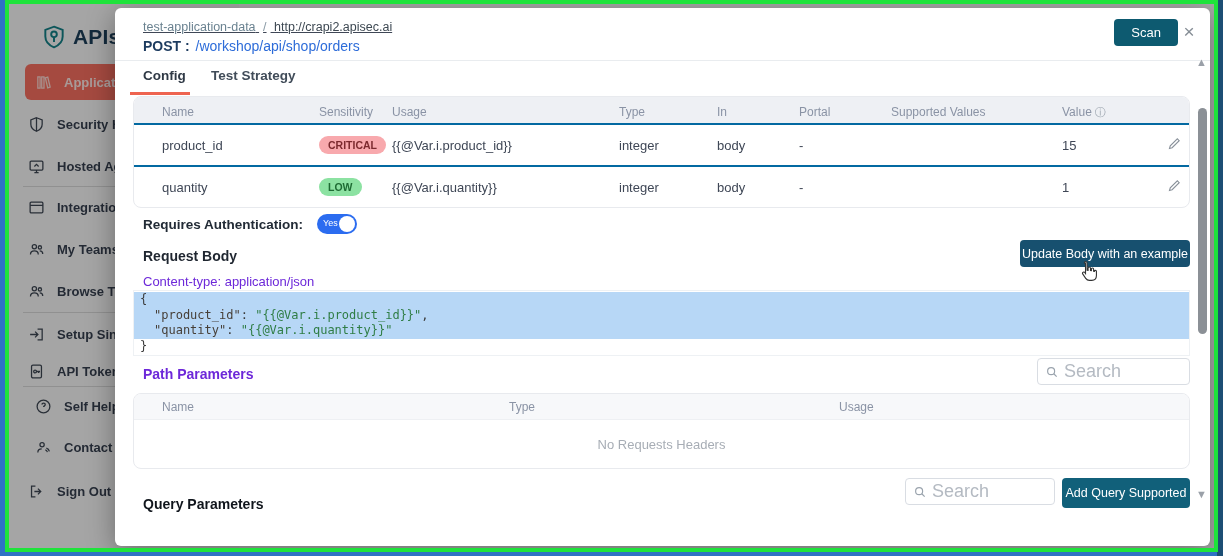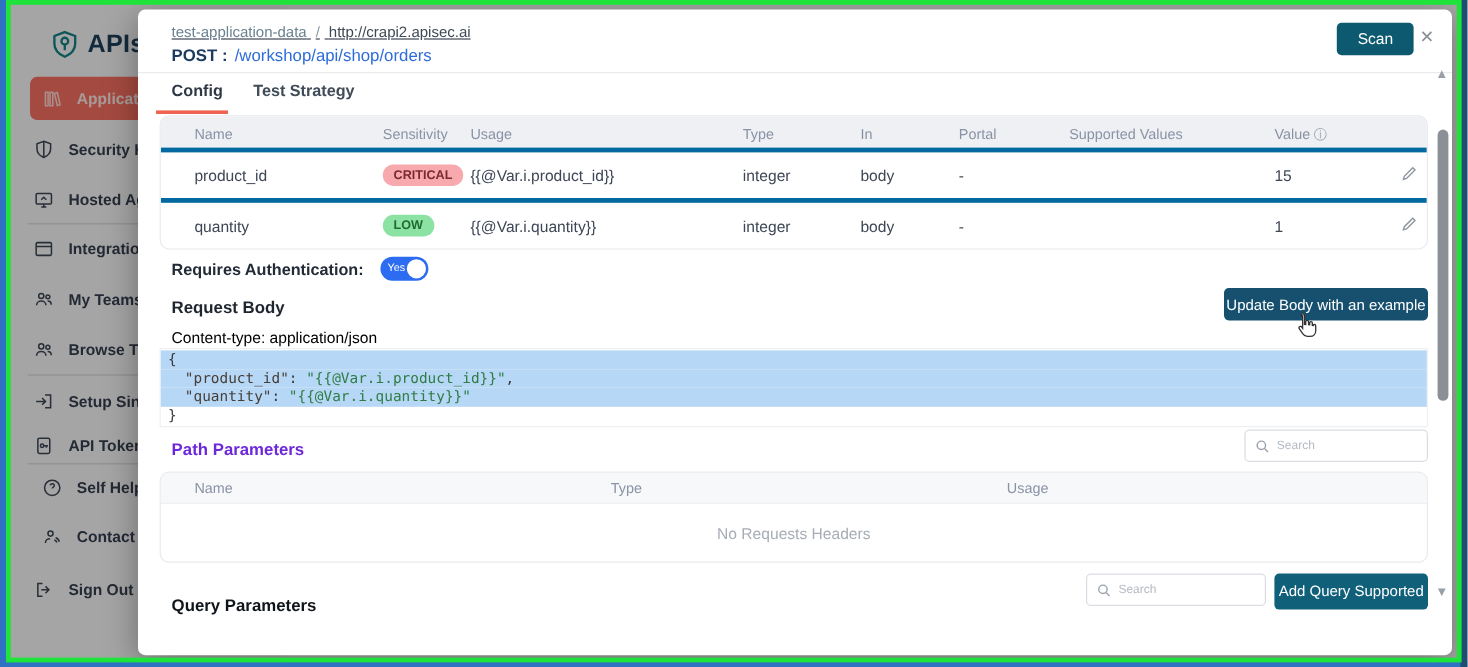--- a/index.html
+++ b/index.html
@@ -47,53 +47,53 @@
   .tab { position:absolute; top:60px; font-size:13.5px; font-weight:bold; color:#2f3945; cursor:pointer; }
   .tab.t0 { left:28px; }
   .tab.t1 { left:96px; color:#414c59; }
   .tab-underline { position:absolute; left:15px; top:84px; width:60px; height:3px; background:var(--tab_underline,#ee6450); }
 
   
   .ptable { position:absolute; left:18px; top:88px; width:1057px; border:1px solid #e8eaee; border-radius:8px; overflow:hidden; background:#fff; }
   .prow { display:grid; grid-template-columns:185px 73px 227px 98px 82px 92px 171px 105px 1fr; align-items:center; }
   .phead { height:26px; background:#eef0f4; color:var(--table_header_text,#8a93a5); font-size:12px; overflow:hidden; }
   .phead > div { margin-top:-5px; padding-top:9px; }
-  .pbody { height:42px; border-top:4px solid #0369a1; font-size:13px; color:#3f4756; }
+  .pbody { height:42px; border-top:2px solid #0369a1; font-size:13px; color:#3f4756; }
   .cell-name { padding-left:28px; }
   .badge { display:inline-block; font-size:10.5px; font-weight:bold; padding:3px 9px; border-radius:10px; }
   .badge.critical { background:var(--critical_bg,#f8a9ad); color:var(--critical_text,#7c2a2e); }
   .badge.low { background:var(--low_bg,#8ce2a2); color:var(--low_text,#1e6b33); }
   .cell-edit { text-align:right; padding-right:26px; }
   .info-glyph { font-size:11px; color:#9aa3ad; margin-left:3px; }
 
   
   .auth-row { position:absolute; left:28px; top:206px; display:flex; align-items:center; gap:14px; }
   .auth-label { font-size:13.5px; font-weight:bold; color:#222b36; }
   .toggle { position:relative; width:40px; height:20px; background:var(--toggle_blue,#2b6cf0); border-radius:10px; cursor:pointer; }
   .toggle .txt { position:absolute; left:6px; top:4px; font-size:9px; color:#fff; }
   .toggle .knob { position:absolute; right:2px; top:2px; width:16px; height:16px; background:#fff; border-radius:50%; }
   .rb-title { position:absolute; left:28px; top:240px; font-size:14px; font-weight:bold; color:#1f2630;text-align:right; }
   .update-btn { position:absolute; left:905px; top:232px; width:170px; height:27px; background:var(--update_button_bg,#17506f);
     color:#fff; font-size:12.5px; border:none; border-radius:4px; cursor:pointer; }
   .hand-cursor { position:absolute; left:962px; top:252px; width:22px; height:24px; z-index:12; }
-  .content-type { position:absolute; left:28px; top:266px; font-size:13px; color:#000000;text-align:right; }
+  .content-type { position:absolute; left:28px; top:266px; font-size:13px; color:#6d28d9;text-align:right; }
 
   .codeblock { position:absolute; left:18px; top:282px; width:1057px; border:1px solid #eef1f4; background:#fff;
     font-family:"DejaVu Sans Mono", monospace; font-size:12px; color:#3a3a3a; padding:1px 0; }
   .cline { height:15.5px; line-height:15.5px; padding-left:6px; white-space:pre; }
   .cline.sel { background:var(--selection_blue,#b7d7f6); }
   .cline.indent { padding-left:20px; }
   .ckey { color:#463f38; }
   .cval { color:var(--code_green,#2f7d45); }
   .cpun { color:#3a3a3a; }
 
   
   .pp-title { position:absolute; left:28px; top:358px; font-size:14px; font-weight:bold; color:#6d28d9; }
   .search-box { position:absolute; height:27px; border:1px solid #d9dde3; border-radius:4px; background:#fff; }
-  .search-box input { position:absolute; left:26px; right:4px; top:0; bottom:0; border:none; outline:none; font-size:10px;
+  .search-box input { position:absolute; left:26px; right:4px; top:0; bottom:0; border:none; outline:none; font-size:18px;
     color:#1d4ed8; font-family:"Liberation Sans", sans-serif; background:transparent; }
   .search-box input::placeholder { color:#b4bac2; }
   .search-ic { position:absolute; left:7px; top:6px; width:14px; height:14px; }
   .sb1 { left:922px; top:350px; width:153px; }
   .sb2 { left:790px; top:470px; width:150px; }
 
   .ptable2 { position:absolute; left:18px; top:385px; width:1057px; border:1px solid #e8eaee; border-radius:8px; overflow:hidden; }
   .p2head { display:grid; grid-template-columns:375px 330px 1fr; height:26px; align-items:center; background:#f7f8fa;
     color:var(--table_header_text,#8a93a5); font-size:12px; border-bottom:1px solid #eef0f3; }
   .p2empty { height:48px; display:flex; align-items:center; justify-content:center; color:#a7adb5; font-size:13px; }

